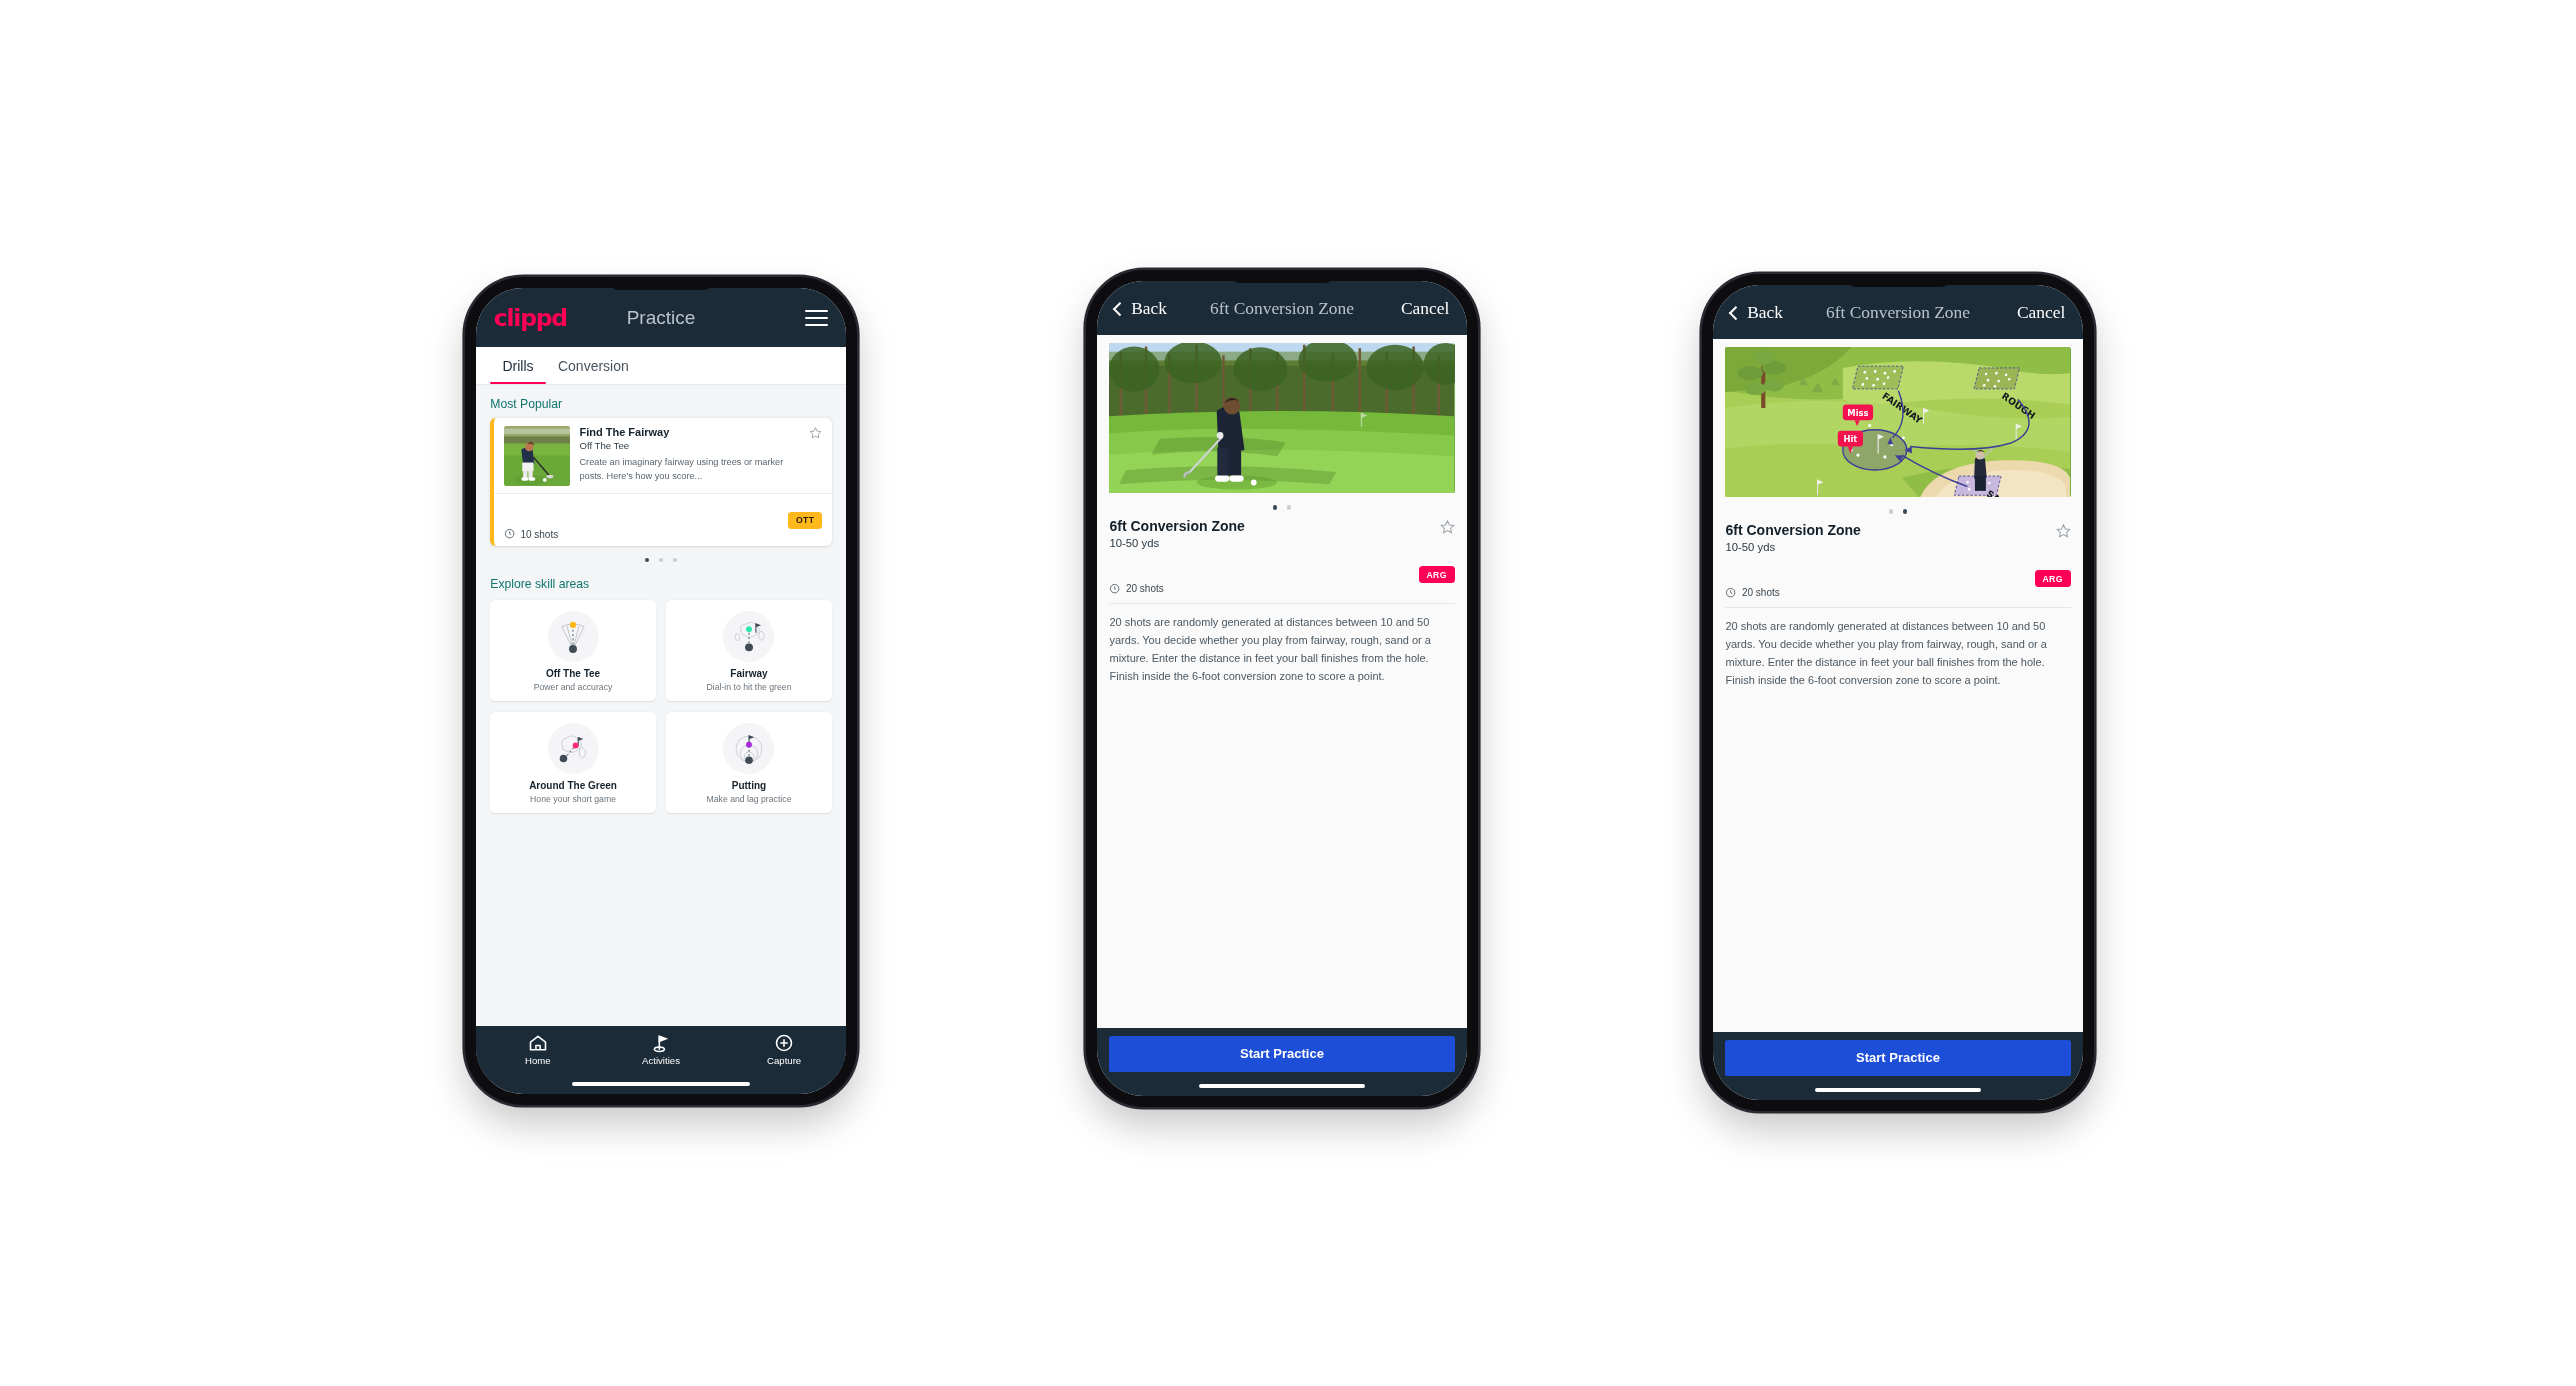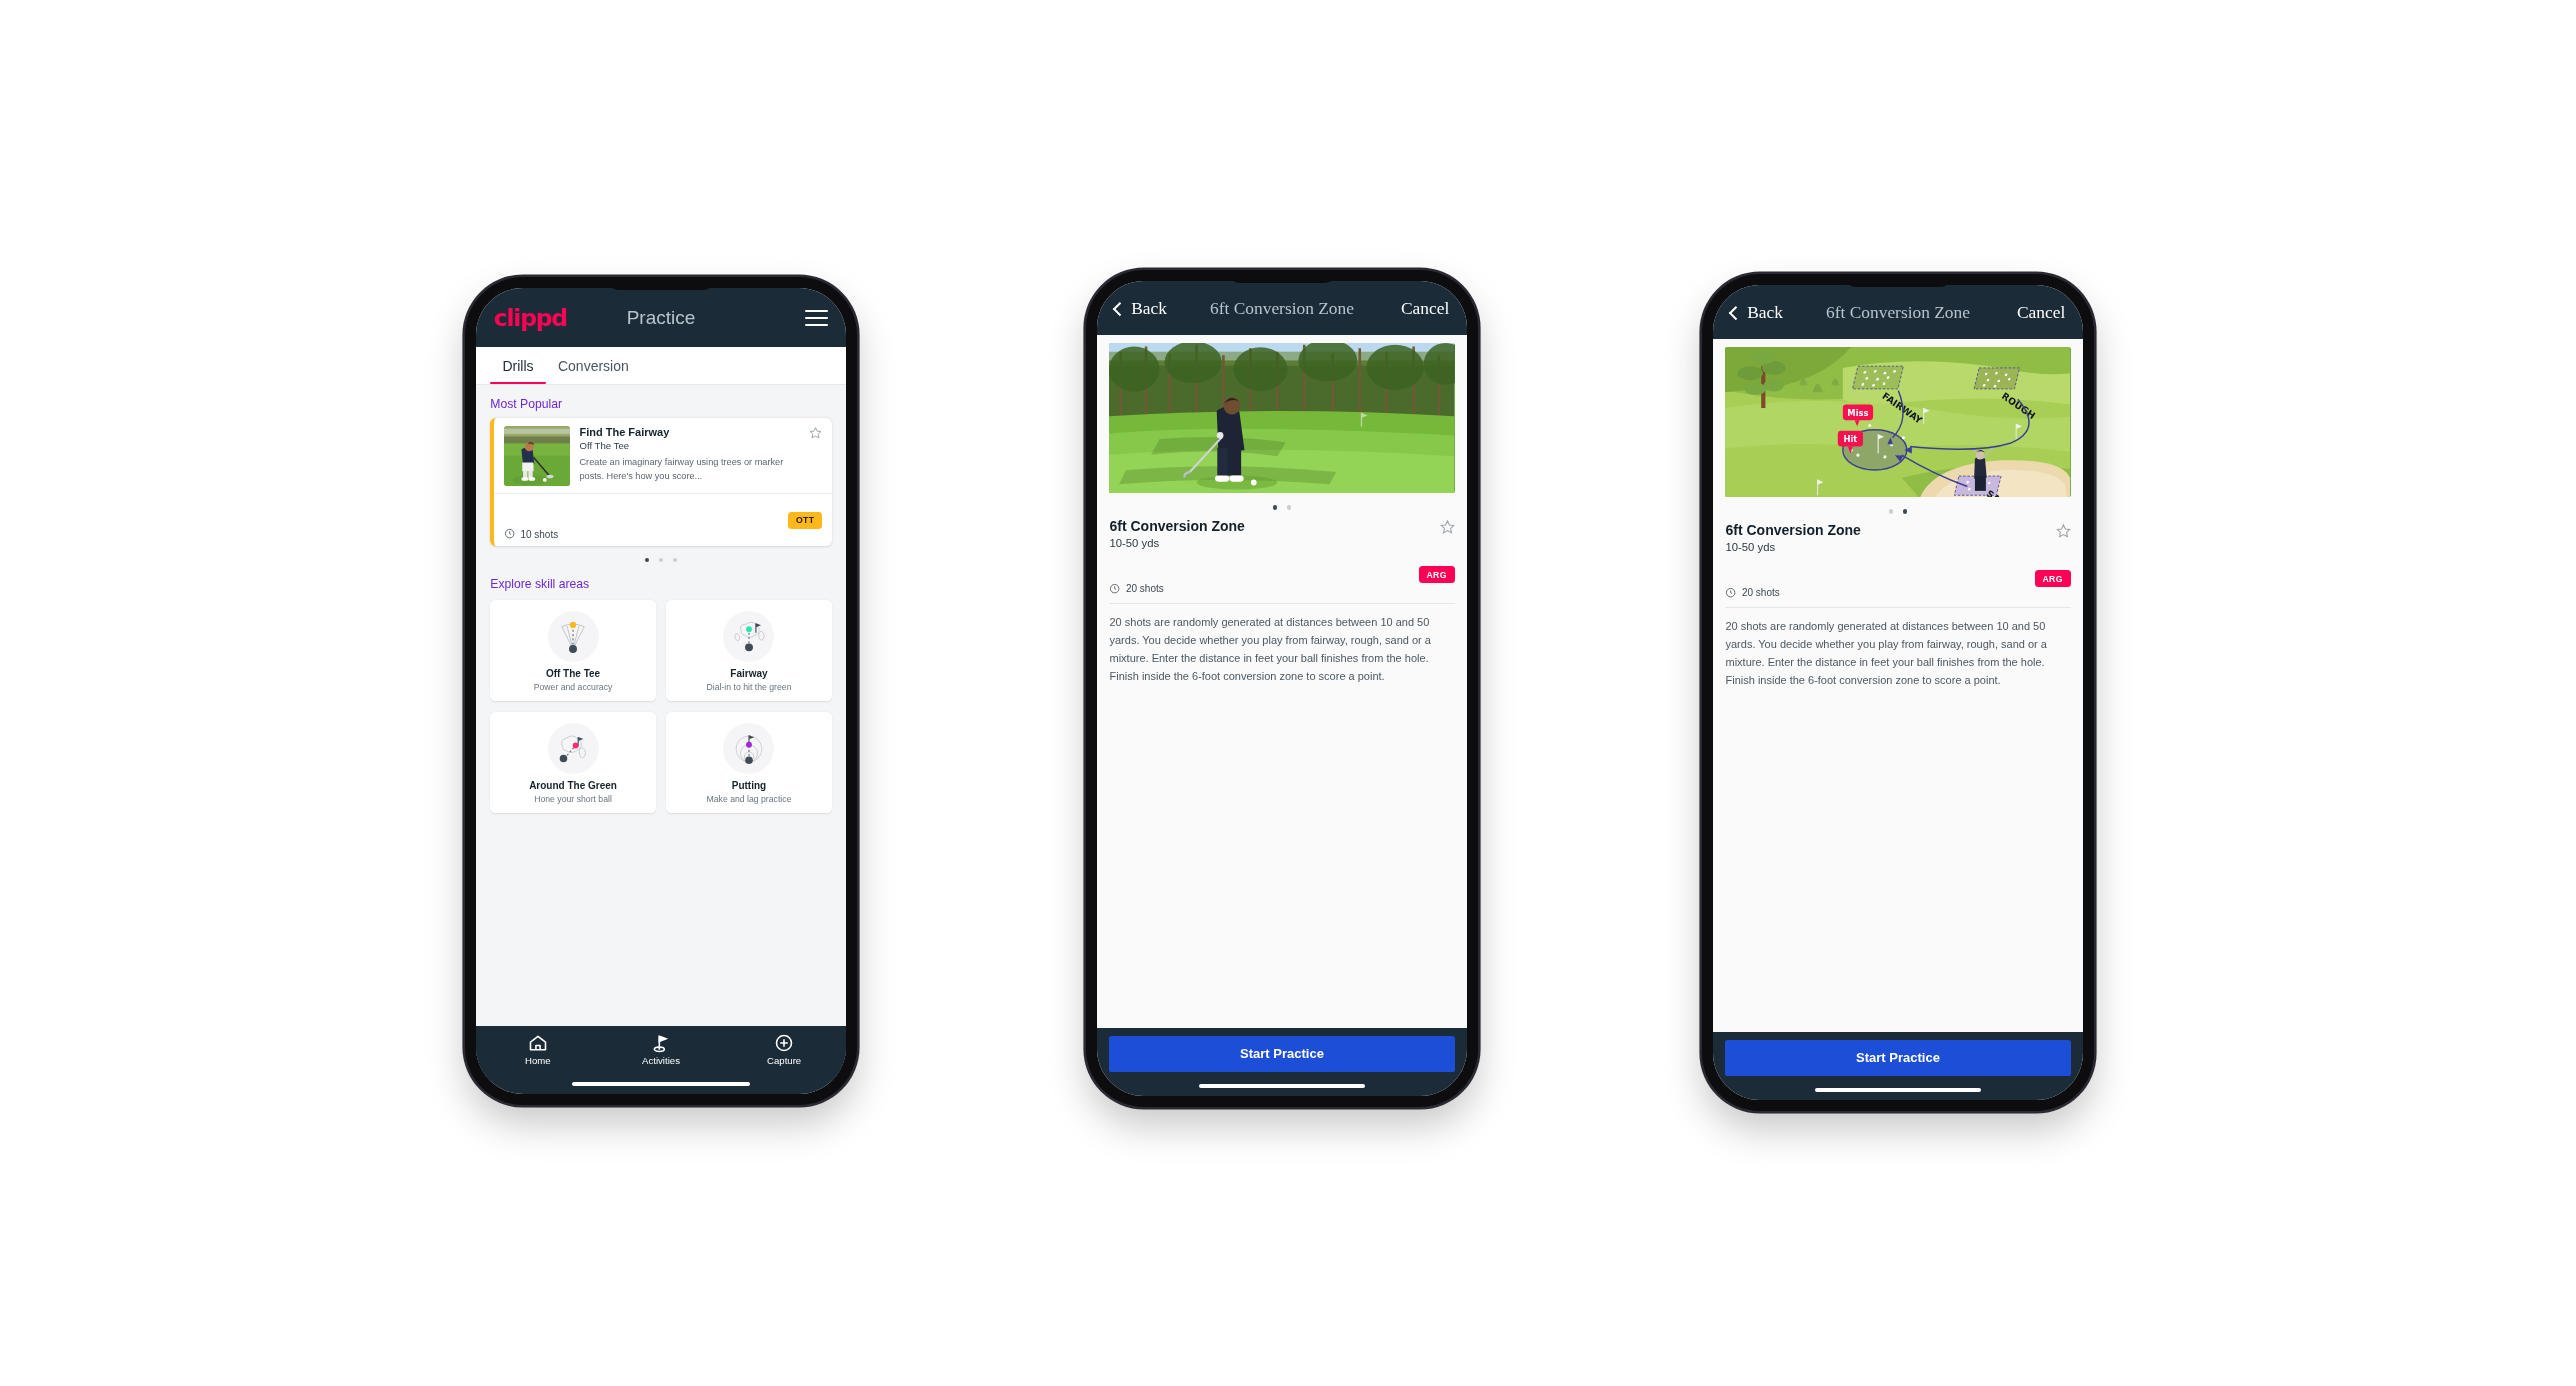--- a/index.html
+++ b/index.html
@@ -46,21 +46,21 @@
   .tabs { display:flex; background:#fff; flex:0 0 38px; align-items:stretch;
           border-bottom:0.9px solid #e6e8ea; padding-left:14px; }
   .tab { padding:0 12.2px; display:flex; align-items:center; font-size:14px;
          color:#4a5560; position:relative; }
   .tab.active { color:#1b2b38; }
   .tab.active:after { content:""; position:absolute; left:0; right:0; bottom:0;
                       height:2.6px; background:#ff0055; border-radius:1.7px; }
 
   .scroll { flex:1 1 auto; background:#f4f5f7; overflow:hidden; }
 
-  .section-h { font-size:12.2px; color:#6d28d9; padding:11.3px 14px 7px; }
+  .section-h { font-size:12.2px; color:#0f766e; padding:11.3px 14px 7px; }
 
   
   .carousel { padding:0 14px; position:relative; }
   .pcard { background:#fff; border-radius:6.1px; overflow:hidden;
            box-shadow:0 0.9px 2.6px rgba(0,0,0,.13); border-left:4.4px solid #ffb81c;
            position:relative; }
   .pcard-body { display:flex; gap:9.6px; padding:8.7px 9.6px 7px; }
   .thumb { width:66px; height:60px; flex:0 0 66px; border-radius:3.5px; overflow:hidden;
            background:#7fa84a; position:relative; }
   .pcard-text { flex:1; min-width:0; position:relative; padding-right:15.7px; }
@@ -239,21 +239,21 @@
                 <path d="M11 20 q-4 -9 5 -11 q8 -5 13 2 q7 5 1 11 q-8 7 -15 2 q-5 -1 -4 -4z" fill="none" stroke="#c3c8cd" stroke-width="1"></path>
                 <path d="M33 20 q6 3 4 9 q-3 6 -6 1 q-2 -8 2 -10z" fill="none" stroke="#c3c8cd" stroke-width="1"></path>
                 <path d="M29 8 v11" stroke="#3f4c58" stroke-width="1.3"></path>
                 <path d="M29 8 l6 2.3 -6 2.3z" fill="#3f4c58"></path>
                 <path d="M13 33 L25 19" stroke="#6d7780" stroke-width="1.3" stroke-dasharray="2.4 2.4"></path>
                 <circle cx="12" cy="33" r="4.4" fill="#3f4c58"></circle>
                 <circle cx="26" cy="18" r="3.4" fill="#FF2D78"></circle>
               </svg>
             </div>
             <div class="sk-t">Around The Green</div>
-            <div class="sk-s">Hone your short ball</div>
+            <div class="sk-s">Hone your short game</div>
           </div>
 
           <div class="sk">
             <div class="sk-ic">
               <svg width="40" height="38" viewBox="0 0 46 44">
                 <circle cx="23" cy="22" r="15" fill="none" stroke="#c7ccd1" stroke-width="1"></circle>
                 <circle cx="23" cy="27" r="10" fill="none" stroke="#c7ccd1" stroke-width="1"></circle>
                 <circle cx="23" cy="31" r="5.5" fill="none" stroke="#c7ccd1" stroke-width="1"></circle>
                 <path d="M23 6 v11" stroke="#3f4c58" stroke-width="1.3"></path>
                 <path d="M23 6 l6 2.3 -6 2.3z" fill="#3f4c58"></path>

